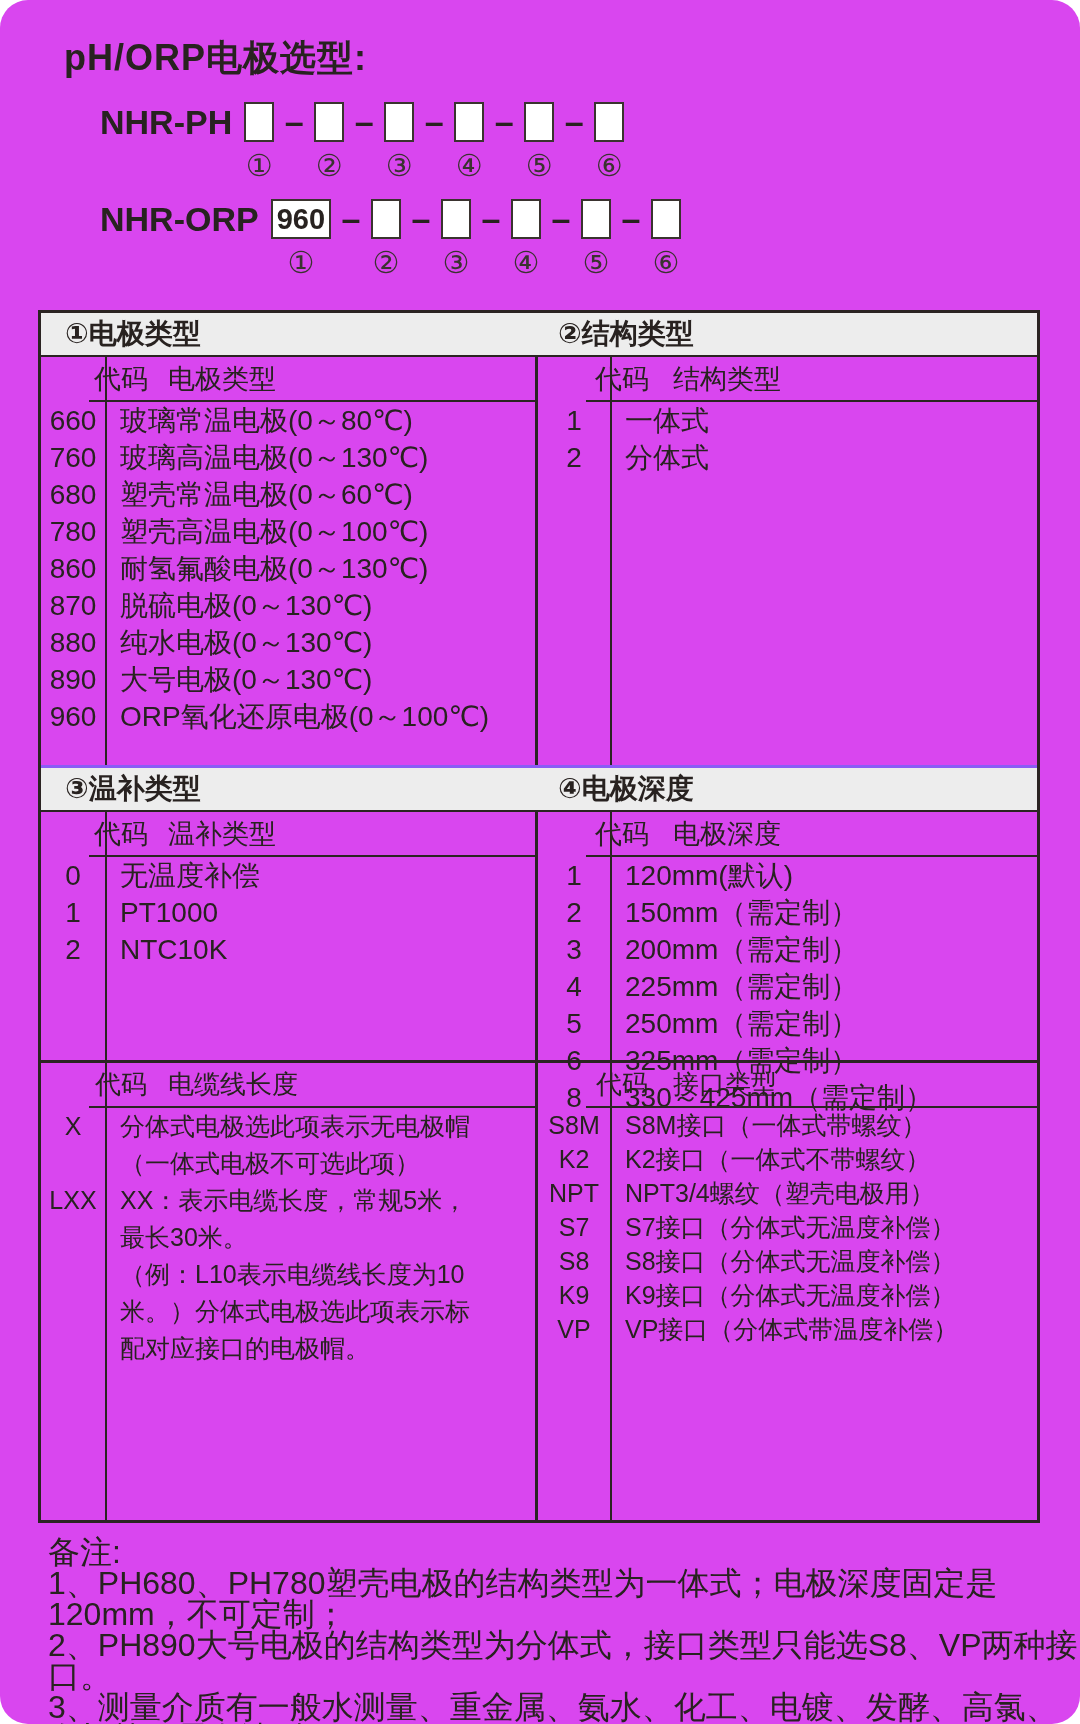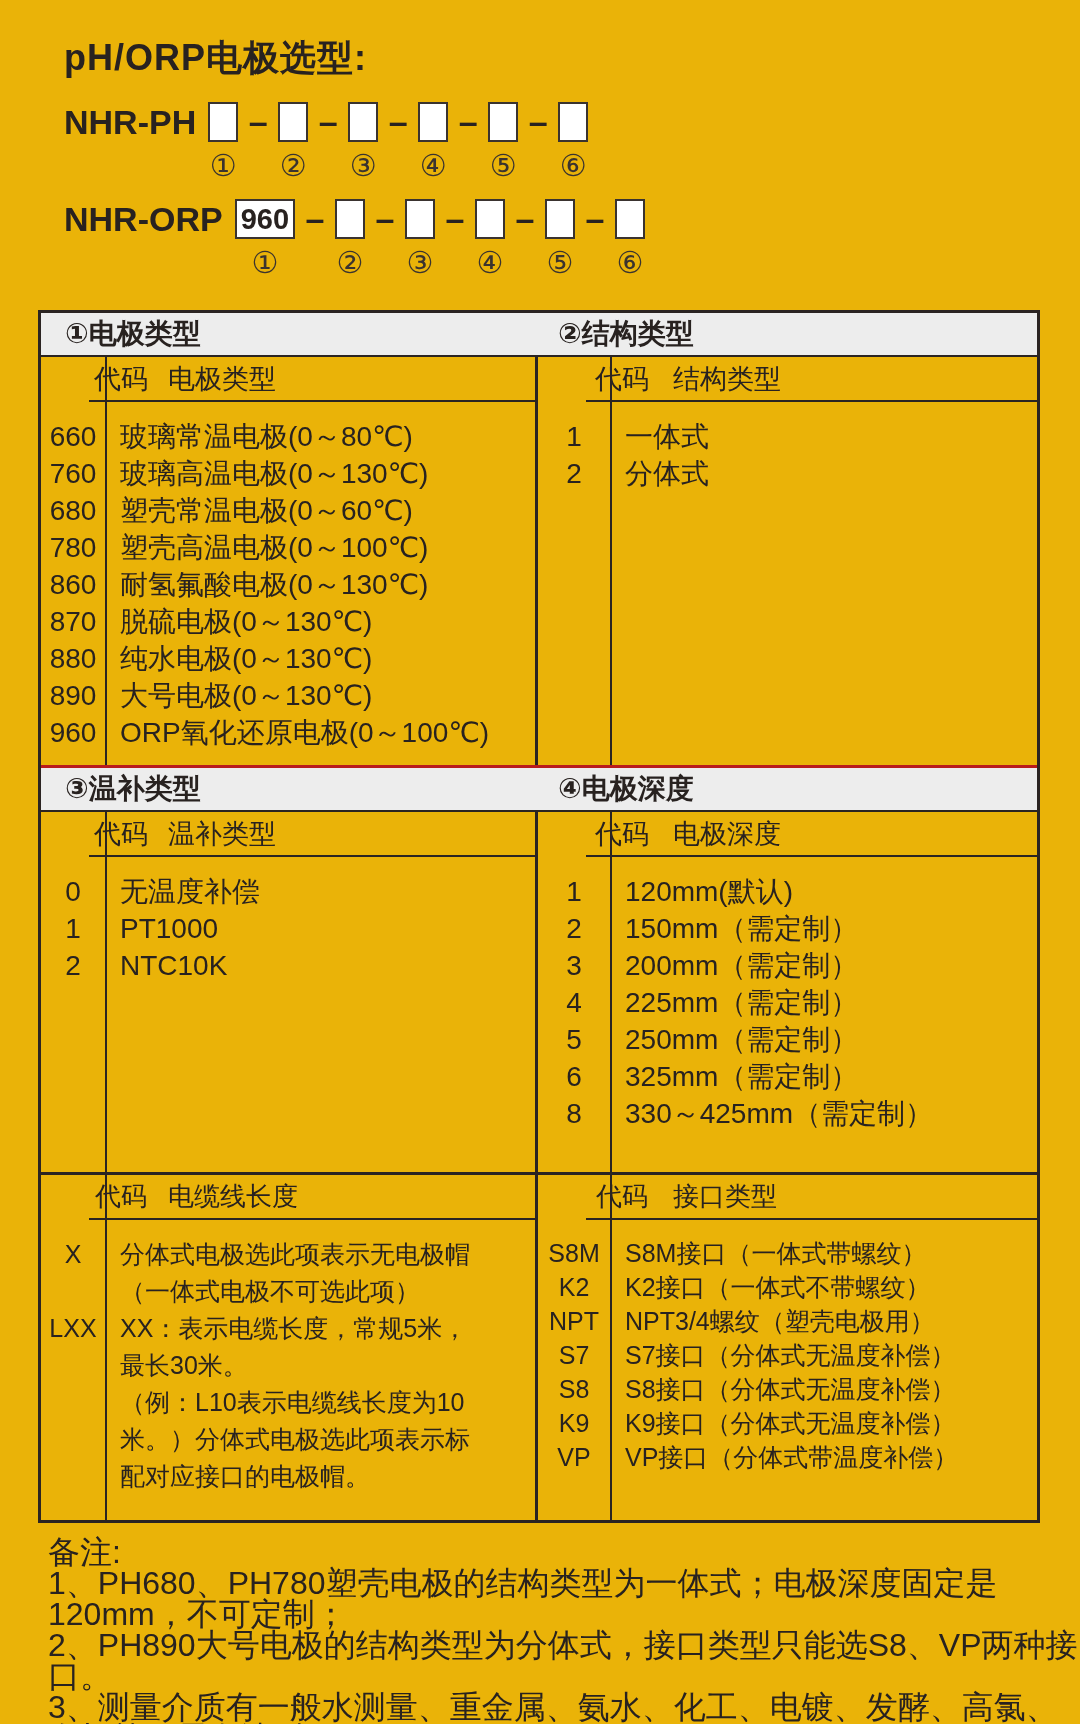--- a/index.html
+++ b/index.html
@@ -1,30 +1,31 @@
 <!DOCTYPE html>
 <html><head>
 <meta charset="utf-8">
 <style>
   html,body { margin:0; padding:0; background:#ffffff; }
   .sheet {
     position:relative;
     width:1080px; height:1724px;
-    background:#eab308;
+    background:#d946ef;
     color:#282220;
     font-family:"Liberation Sans","DejaVu Sans",sans-serif;
     overflow:hidden;
+    border-radius:28px;
   }
   .page-title {
     margin:36px 0 0 64px;
     font-size:36px; line-height:44px; font-weight:bold;
     letter-spacing:1px;
   }
   
-  .model-row { display:flex; margin-left:64px; align-items:flex-start; }
+  .model-row { display:flex; margin-left:100px; align-items:flex-start; }
   .model-row.first { margin-top:22px; }
   .model-row.second { margin-top:16px; }
   .model-label {
     font-size:34px; font-weight:bold; line-height:40px;
     letter-spacing:0px; margin-right:2px; white-space:nowrap;
   }
   .segments { display:flex; }
   .segment { display:flex; }
   .dash {
     width:22px; text-align:center;
@@ -43,21 +44,21 @@
   
   .big-table {
     box-sizing:border-box;
     margin:30px 0 0 38px;
     width:1002px; height:1213px;
     border:3px solid #2b2422;
     display:flex; flex-direction:column;
   }
   .band { box-sizing:border-box; display:flex; flex-direction:column; }
   .band.b1 { height:452px; }
-  .band.b2 { height:407px; border-top:3px solid #b91c1c; }
+  .band.b2 { height:295px; border-top:3px solid #8b5cf6; }
   .band.b3 { flex:1; border-top:3px solid #2b2422; }
   .band-head {
     display:flex; align-items:center;
     height:44px; box-sizing:border-box;
     background:#ededed; border-bottom:2px solid #2b2422;
     font-size:28px; font-weight:bold;
   }
   .bh-left { width:494px; padding-left:24px; box-sizing:border-box; flex-shrink:0; }
   .bh-right { padding-left:23px; }
   .band-body { display:flex; flex:1; min-height:0; }
@@ -73,21 +74,21 @@
     display:flex; align-items:center;
     height:45px; box-sizing:border-box;
     border-bottom:2px solid #2b2422;
     font-size:27px;
     margin-left:48px;
   }
   .half.left  .code { width:64px; }
   .half.right .code { width:72px; }
   .code { text-align:center; flex-shrink:0; }
   .desc { padding-left:15px; white-space:pre-line; }
-  .rows { padding-top:16px; }
+  .rows { padding-top:0; }
   .row { display:flex; align-items:center; min-height:37px; font-size:28px; line-height:37px; }
   .band.b3 .row { align-items:flex-start; font-size:25px; line-height:37px; min-height:36px; }
   .band.b3 .half.right .row { line-height:34px; min-height:34px; }
   .band.b3 .sub-row { font-size:26px; }
   
   .notes { margin:14px 0 0 48px; font-size:32px; line-height:31px; }
   .notes-title { }
   .note-line { }
 </style>
 </head>

